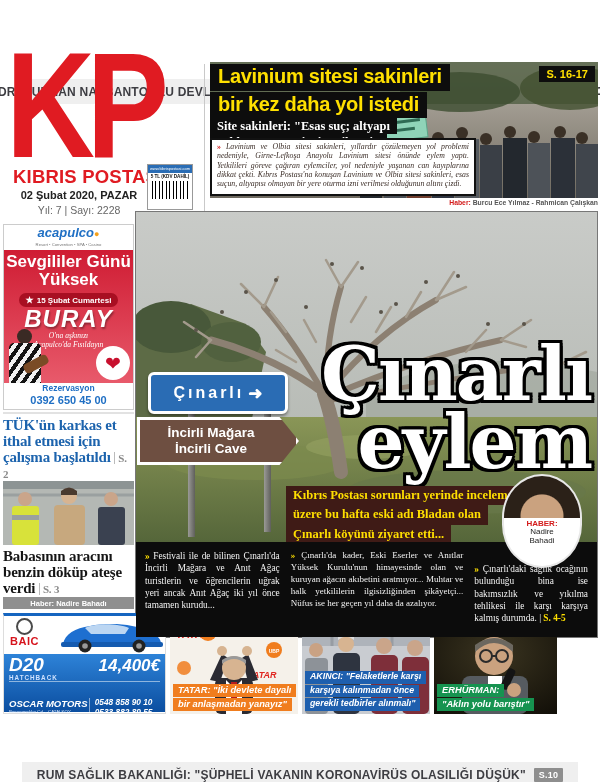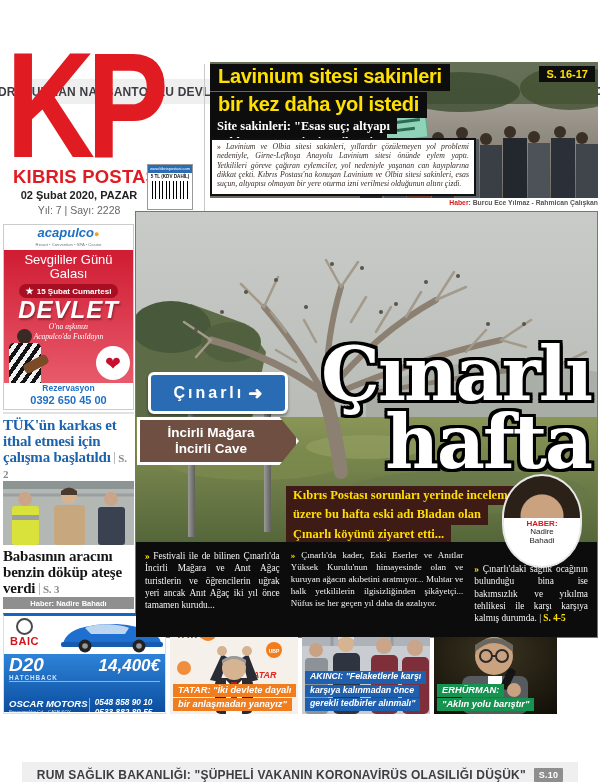--- a/index.html
+++ b/index.html
@@ -89,21 +89,21 @@
 
   
   #acapulco{left:3px;top:224px;width:131px;height:186px;border:1px solid #ccc;
     box-sizing:border-box;overflow:hidden;}
   .acp-brandrow{height:25px;background:#fff;text-align:center;}
   .acp-brand{color:#1f6fc4;font-weight:800;font-style:italic;font-size:13px;line-height:15px;}
   .acp-brand .sun{color:#f4a11c;font-size:9px;}
   .acp-tag{font-size:4.2px;color:#777;line-height:5px;}
   .acp-body{position:relative;height:133px;background:linear-gradient(180deg,#cf1c33,#e85a6b);
     color:#fff;text-align:center;padding-top:3px;box-sizing:border-box;}
-  .acp-title{font-weight:400;font-size:13px;line-height:1.05;}
+  .acp-title{font-weight:700;font-size:17px;line-height:1.05;}
   .acp-banner{display:inline-block;background:#a80f22;border-radius:8px;font-weight:700;
     font-size:8px;padding:2px 7px;margin-top:3px;}
   .acp-banner .star{color:#fff;font-size:9px;margin-right:3px;}
   .acp-artist{font-weight:900;font-style:italic;font-size:24px;letter-spacing:1px;
     text-shadow:1px 2px 2px rgba(0,0,0,.35);line-height:1;}
   .acp-slogan{font-family:"Liberation Serif",serif;font-style:italic;font-size:7.5px;line-height:1.25;}
   .acp-singer{position:absolute;left:3px;bottom:0;width:38px;height:54px;}
   .acp-singer .head{position:absolute;left:10px;top:0;width:15px;height:15px;border-radius:50%;background:#3a2a24;}
   .acp-singer .torso{position:absolute;left:2px;top:14px;width:32px;height:40px;border-radius:5px 5px 0 0;
     background:repeating-linear-gradient(125deg,#141414 0 4px,#f2f2f2 4px 8px);}
@@ -240,24 +240,24 @@
   <div class="abs lav-credit"><span class="mk">Haber:</span><span> Burcu Ece Yılmaz - Rahmican Çalışkan</span></div>
 
   <div class="abs" id="acapulco">
     <div class="acp-brandrow">
       <div class="acp-brand"><span>acapulco</span><span class="sun">●</span></div>
       <div class="acp-tag">Resort • Convention • SPA • Casino</div>
     </div>
     <div class="acp-body">
       <div class="acp-title">
         <span>Sevgililer Günü</span><br>
-        <span>Galası</span>
+        <span>Yüksek</span>
       </div>
       <div class="acp-banner"><span class="star">★</span><span>15 Şubat Cumartesi</span></div>
-      <div class="acp-artist">DEVLET</div>
+      <div class="acp-artist">BURAY</div>
       <div class="acp-slogan">
         <span>O'na aşkınızı</span><br>
         <span>Acapulco'da Fısıldayın</span>
       </div>
       <div class="acp-singer">
         <div class="head"></div>
         <div class="torso"></div>
         <div class="guitar"></div>
       </div>
       <div class="acp-heart">
@@ -354,21 +354,21 @@
     <div class="sign-blue">
       <span>Çınarlı</span>
       <span class="arrow">➜</span>
     </div>
     <div class="sign-brown">
       <span>İncirli Mağara</span>
       <span>İncirli Cave</span>
     </div>
     <div class="big-headline">
       <div>Çınarlı</div>
-      <div>hafta</div>
+      <div>eylem</div>
     </div>
     <div class="standfirst">
       <span>Kıbrıs Postası sorunları yerinde incelemek</span>
       <span>üzere bu hafta eski adı Bladan olan</span>
       <span>Çınarlı köyünü ziyaret etti...</span>
     </div>
     <div class="reporter">
       <div class="photo"></div>
       <div class="lbl">HABER:</div>
       <div class="nm">

